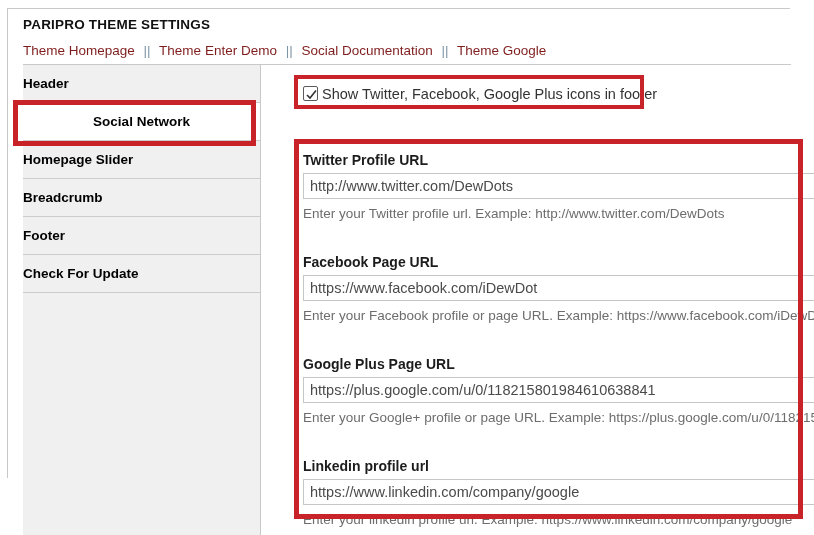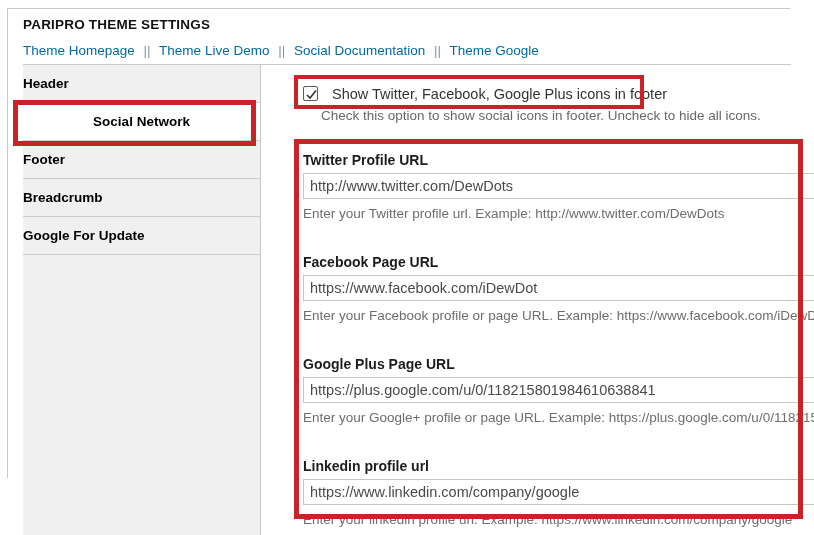--- a/index.html
+++ b/index.html
@@ -16,21 +16,21 @@
     border-top:1px solid #c9c9c9; border-left:1px solid #c9c9c9;
     background:#fff;
   }
   .page-title {
     margin:8px 0 0 15px; font-size:13.5px; font-weight:700; color:#111;
     letter-spacing:.2px; white-space:nowrap;
   }
   .links-row {
     margin:11px 0 0 15px; font-size:13.5px; white-space:nowrap;
   }
-  .links-row a { color:#0369a1; text-decoration:none; cursor:pointer; }
+  .links-row a { color:#7f1d1d; text-decoration:none; cursor:pointer; }
   .links-row .sep { color:#7e95a6; margin:0 5px; }
 
   
   .vtabs {
     position:absolute; left:15px; top:55px; width:768px; height:472px;
     border-top:1px solid #c9c9c9; display:flex;
   }
   .tabs-col {
     width:238px; background:#f0f0f0; border-right:1px solid #c9c9c9;
     flex:none;
@@ -45,21 +45,21 @@
   
   .content-pane { position:relative; flex:1; }
 
   .cb-row { position:absolute; left:42px; top:20px; white-space:nowrap; }
   .cb-box {
     display:inline-block; vertical-align:-2px; width:15px; height:15px;
     border:1px solid #5a5a5a; border-radius:2px; background:#fff;
     position:relative; cursor:pointer;
   }
   .cb-box svg { position:absolute; left:1px; top:1px; }
-  .cb-label { margin-left:14px; font-size:14.5px; color:#333; cursor:pointer; }
+  .cb-label { margin-left:4px; font-size:14.5px; color:#333; cursor:pointer; }
 
   .cb-desc {
     position:absolute; left:60px; top:42px; font-size:13.5px; color:#686868;
     line-height:17px; white-space:nowrap;
   }
 
   .fields { position:absolute; left:42px; top:87px; }
   .field-group { margin-bottom:33px; }
   .field-label {
     font-size:14px; font-weight:700; color:#1c1c1c; margin-bottom:5px;
@@ -83,51 +83,51 @@
 </head>
 <body>
 
 <div class="panel">
 
   <h1 class="page-title">PARIPRO THEME SETTINGS</h1>
 
   <div class="links-row">
     <a>Theme Homepage</a>
     <span class="sep">||</span>
-    <a>Theme Live Demo</a>
+    <a>Theme Enter Demo</a>
     <span class="sep">||</span>
     <a>Social Documentation</a>
     <span class="sep">||</span>
     <a>Theme Google</a>
   </div>
 
   <div class="vtabs">
 
     <div class="tabs-col">
       <div class="tab">Header</div>
       <div class="tab active">Social Network</div>
+      <div class="tab">Homepage Slider</div>
+      <div class="tab">Breadcrumb</div>
       <div class="tab">Footer</div>
-      <div class="tab">Breadcrumb</div>
-      <div class="tab">Google For Update</div>
+      <div class="tab">Check For Update</div>
     </div>
 
     <div class="content-pane">
 
       <div class="cb-row">
         <span class="cb-box">
           <span>
             <svg width="13" height="13" viewBox="0 0 13 13">
               <polyline points="2,7 5,10 11,2.5" fill="none" stroke="#333" stroke-width="1.6"></polyline>
             </svg>
           </span>
         </span><span class="cb-label">Show Twitter, Facebook, Google Plus icons in footer</span>
       </div>
 
       <div class="cb-desc">
-        <div>Check this option to show social icons in footer. Uncheck to hide all icons.</div>
       </div>
 
       <div class="fields">
 
         <div class="field-group">
           <div class="field-label">Twitter Profile URL</div>
           <input class="field-input" type="text" value="http://www.twitter.com/DewDots" style="">
           <div class="field-help">Enter your Twitter profile url. Example: http://www.twitter.com/DewDots</div>
         </div>
 

